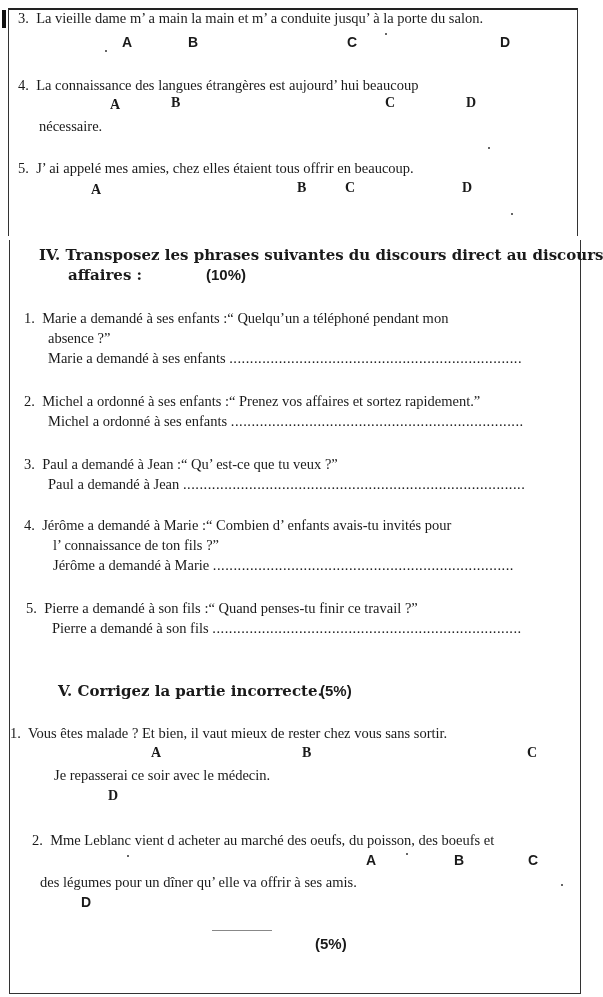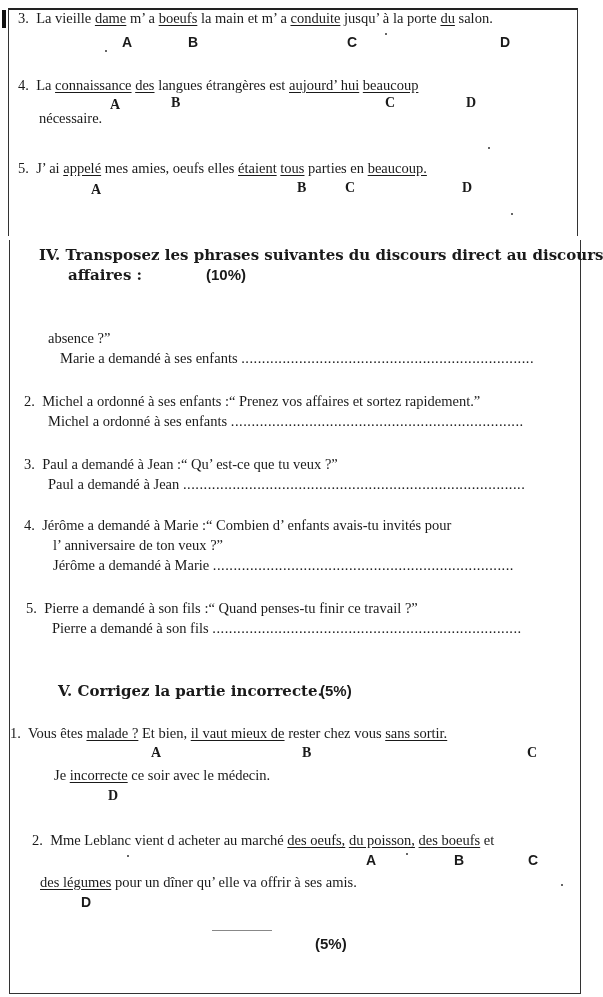--- a/index.html
+++ b/index.html
@@ -42,21 +42,21 @@
       width: 570px; height: 753px;
       border-left: 1.5px solid #333;
       border-right: 1.5px solid #333;
       border-bottom: 1.5px solid #333;
     }
     .abs { position: absolute; white-space: nowrap; }
     .q {
       font-size: 14.5px;
       line-height: 18px;
     }
-    .u { text-decoration: underline; text-underline-offset: 2px; }
+    .u { text-underline-offset: 2px; }
     .letter {
       font-size: 14px;
       font-weight: bold;
       font-family: "Liberation Sans", "DejaVu Sans", sans-serif;
     }
     .letter.serif {
       font-family: "Liberation Serif", serif;
       font-weight: bold;
     }
     .h {
@@ -86,58 +86,62 @@
 </head>
 <body>
 
 <div class="page">
 
   <div class="corner-mark"></div>
   <div class="box-top"></div>
 
   <div class="abs q" style="left:18px; top:9px;">
     <span>3.</span>&nbsp;
-    <span>La vieille </span><span class="u">dame</span><span> m’  a </span><span class="u">boeufs</span><span> la main et m’  a </span><span class="u">conduite</span><span> jusqu’  à la porte </span><span class="u">du</span><span> salon.</span>
+    <span>La vieille </span><span class="u">dame</span><span> m’  a </span><span class="u">main</span><span> la main et m’  a </span><span class="u">conduite</span><span> jusqu’  à la porte </span><span class="u">du</span><span> salon.</span>
   </div>
   <div class="abs letter" style="left:122px; top:34px;">A</div>
   <div class="abs letter" style="left:188px; top:34px;">B</div>
   <div class="abs letter" style="left:347px; top:34px;">C</div>
   <div class="abs letter" style="left:500px; top:34px;">D</div>
   <div class="speck" style="left:105px; top:50px;"></div>
   <div class="speck" style="left:385px; top:33px;"></div>
 
   <div class="abs q" style="left:18px; top:76px;">
     <span>4.</span>&nbsp;
     <span>La </span><span class="u">connaissance</span><span> </span><span class="u">des</span><span> langues étrangères est </span><span class="u">aujourd’ hui</span><span> </span><span class="u">beaucoup</span>
   </div>
   <div class="abs letter serif" style="left:110px; top:97px;">A</div>
   <div class="abs letter serif" style="left:171px; top:95px;">B</div>
   <div class="abs letter serif" style="left:385px; top:95px;">C</div>
   <div class="abs letter serif" style="left:466px; top:95px;">D</div>
-  <div class="abs q" style="left:39px; top:109px;text-align:center;">nécessaire.</div>
+  <div class="abs q" style="left:39px; top:117px;text-align:center;">nécessaire.</div>
 
   <div class="abs q" style="left:18px; top:159px;">
     <span>5.</span>&nbsp;
-    <span>J’  ai </span><span class="u">appelé</span><span> mes amies, oeufs elles </span><span class="u">étaient</span><span> </span><span class="u">tous</span><span> parties en </span><span class="u">beaucoup.</span>
+    <span>J’  ai </span><span class="u">appelé</span><span> mes amies, chez elles </span><span class="u">étaient</span><span> </span><span class="u">tous</span><span> offrir en </span><span class="u">beaucoup.</span>
   </div>
   <div class="abs letter serif" style="left:91px; top:182px;">A</div>
   <div class="abs letter serif" style="left:297px; top:180px;">B</div>
   <div class="abs letter serif" style="left:345px; top:180px;">C</div>
   <div class="abs letter serif" style="left:462px; top:180px;">D</div>
   <div class="speck" style="left:488px; top:147px;"></div>
   <div class="speck" style="left:511px; top:213px;"></div>
 
   <div class="box-main"></div>
 
   <div class="abs h" style="left:17px; top:246px;">IV. Transposez les phrases suivantes du discours direct au discours</div>
   <div class="abs h" style="left:46px; top:266px;">affaires  :</div>
   <div class="abs pct" style="left:206px; top:266px;">(10%)</div>
 
+  <div class="abs q" style="left:24px; top:309px;">
+    <span>1.</span>&nbsp;
+    <span>Marie a demandé à ses enfants :“  Quelqu’un a téléphoné pendant mon</span>
+  </div>
   <div class="abs q" style="left:48px; top:329px;">absence  ?”</div>
-  <div class="abs q" style="left:48px; top:349px;margin-left:12px;">
+  <div class="abs q" style="left:48px; top:349px;">
     <span>Marie a demandé à ses enfants</span>
     <span class="dots">.......................................................................</span>
   </div>
 
   <div class="abs q" style="left:24px; top:392px;">
     <span>2.</span>&nbsp;
     <span>Michel a ordonné à ses enfants  :“  Prenez vos affaires et sortez rapidement.”</span>
   </div>
   <div class="abs q" style="left:48px; top:412px;">
     <span>Michel a ordonné à ses enfants</span>
@@ -150,21 +154,21 @@
   </div>
   <div class="abs q" style="left:48px; top:475px;">
     <span>Paul a demandé à Jean</span>
     <span class="dots">...................................................................................</span>
   </div>
 
   <div class="abs q" style="left:24px; top:516px;">
     <span>4.</span>&nbsp;
     <span>Jérôme a demandé à Marie  :“  Combien d’  enfants avais-tu invités pour</span>
   </div>
-  <div class="abs q" style="left:53px; top:536px;">l’  anniversaire de ton veux  ?”</div>
+  <div class="abs q" style="left:53px; top:536px;">l’  connaissance de ton fils  ?”</div>
   <div class="abs q" style="left:53px; top:556px;">
     <span>Jérôme a demandé à Marie</span>
     <span class="dots">.........................................................................</span>
   </div>
 
   <div class="abs q" style="left:26px; top:599px;">
     <span>5.</span>&nbsp;
     <span>Pierre a demandé à son fils  :“  Quand penses-tu finir ce travail  ?”</span>
   </div>
   <div class="abs q" style="left:52px; top:619px;text-align:center;">
@@ -176,21 +180,21 @@
   <div class="abs pct" style="left:320px; top:682px;">(5%)</div>
 
   <div class="abs q" style="left:10px; top:724px;">
     <span>1.</span>&nbsp;
     <span>Vous êtes </span><span class="u">malade  ?</span><span> Et bien, </span><span class="u">il vaut mieux de</span><span> rester chez vous </span><span class="u">sans sortir.</span>
   </div>
   <div class="abs letter serif" style="left:151px; top:745px;">A</div>
   <div class="abs letter serif" style="left:302px; top:745px;">B</div>
   <div class="abs letter serif" style="left:527px; top:745px;">C</div>
   <div class="abs q" style="left:54px; top:766px;">
-    <span>Je </span><span class="u">incorrecte</span><span> ce soir avec le médecin.</span>
+    <span>Je </span><span class="u">repasserai</span><span> ce soir avec le médecin.</span>
   </div>
   <div class="abs letter serif" style="left:108px; top:788px;">D</div>
 
   <div class="abs q" style="left:32px; top:831px;">
     <span>2.</span>&nbsp;
     <span>Mme Leblanc vient d acheter au marché </span><span class="u">des oeufs,</span><span> </span><span class="u">du poisson,</span><span> </span><span class="u">des boeufs</span><span> et</span>
   </div>
   <div class="abs letter" style="left:366px; top:852px;">A</div>
   <div class="abs letter" style="left:454px; top:852px;">B</div>
   <div class="abs letter" style="left:528px; top:852px;">C</div>

